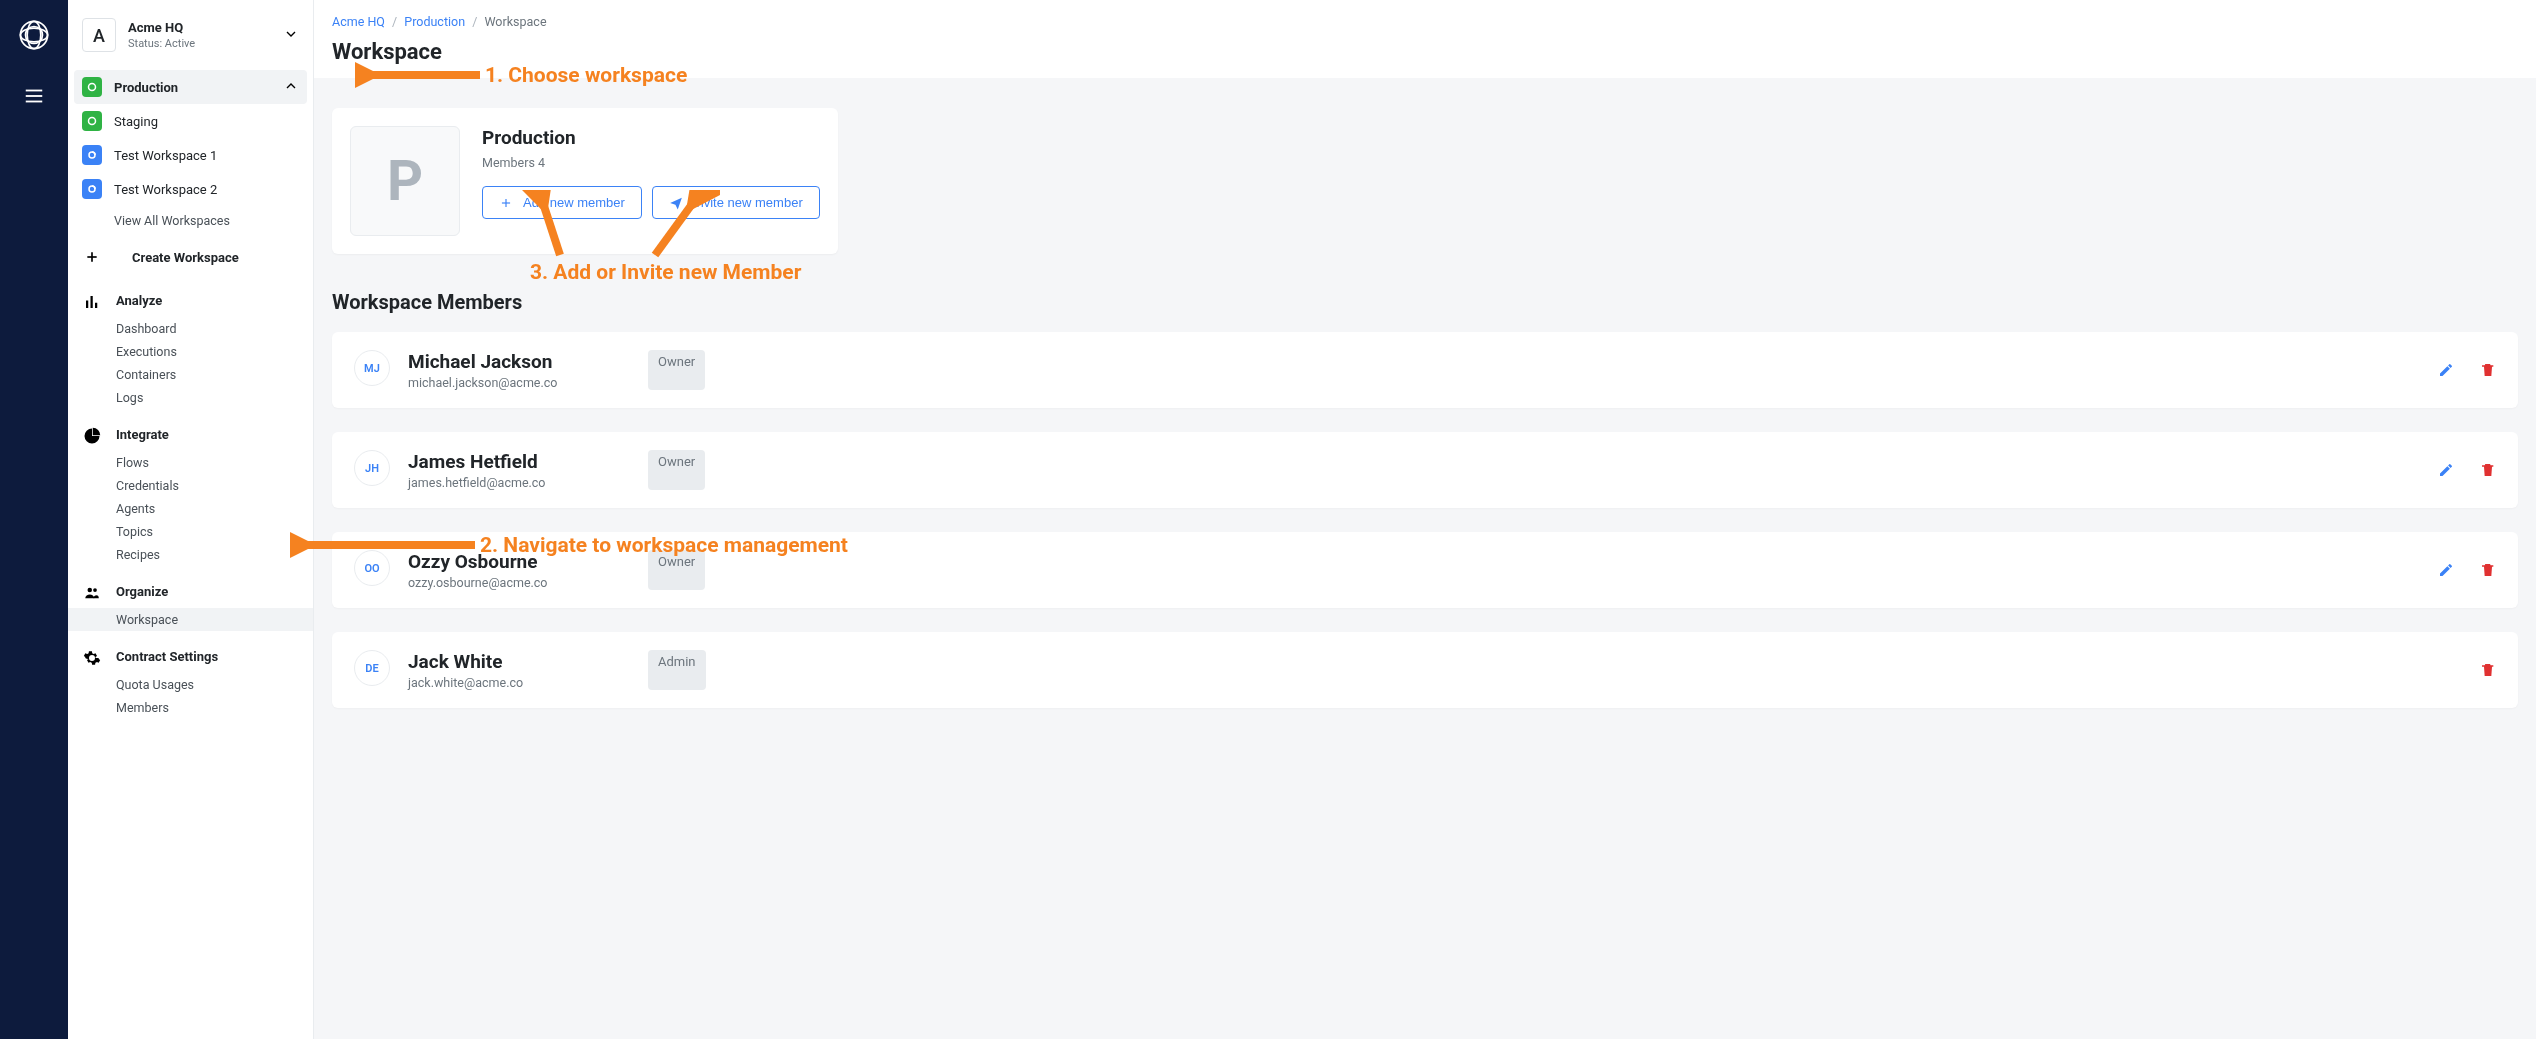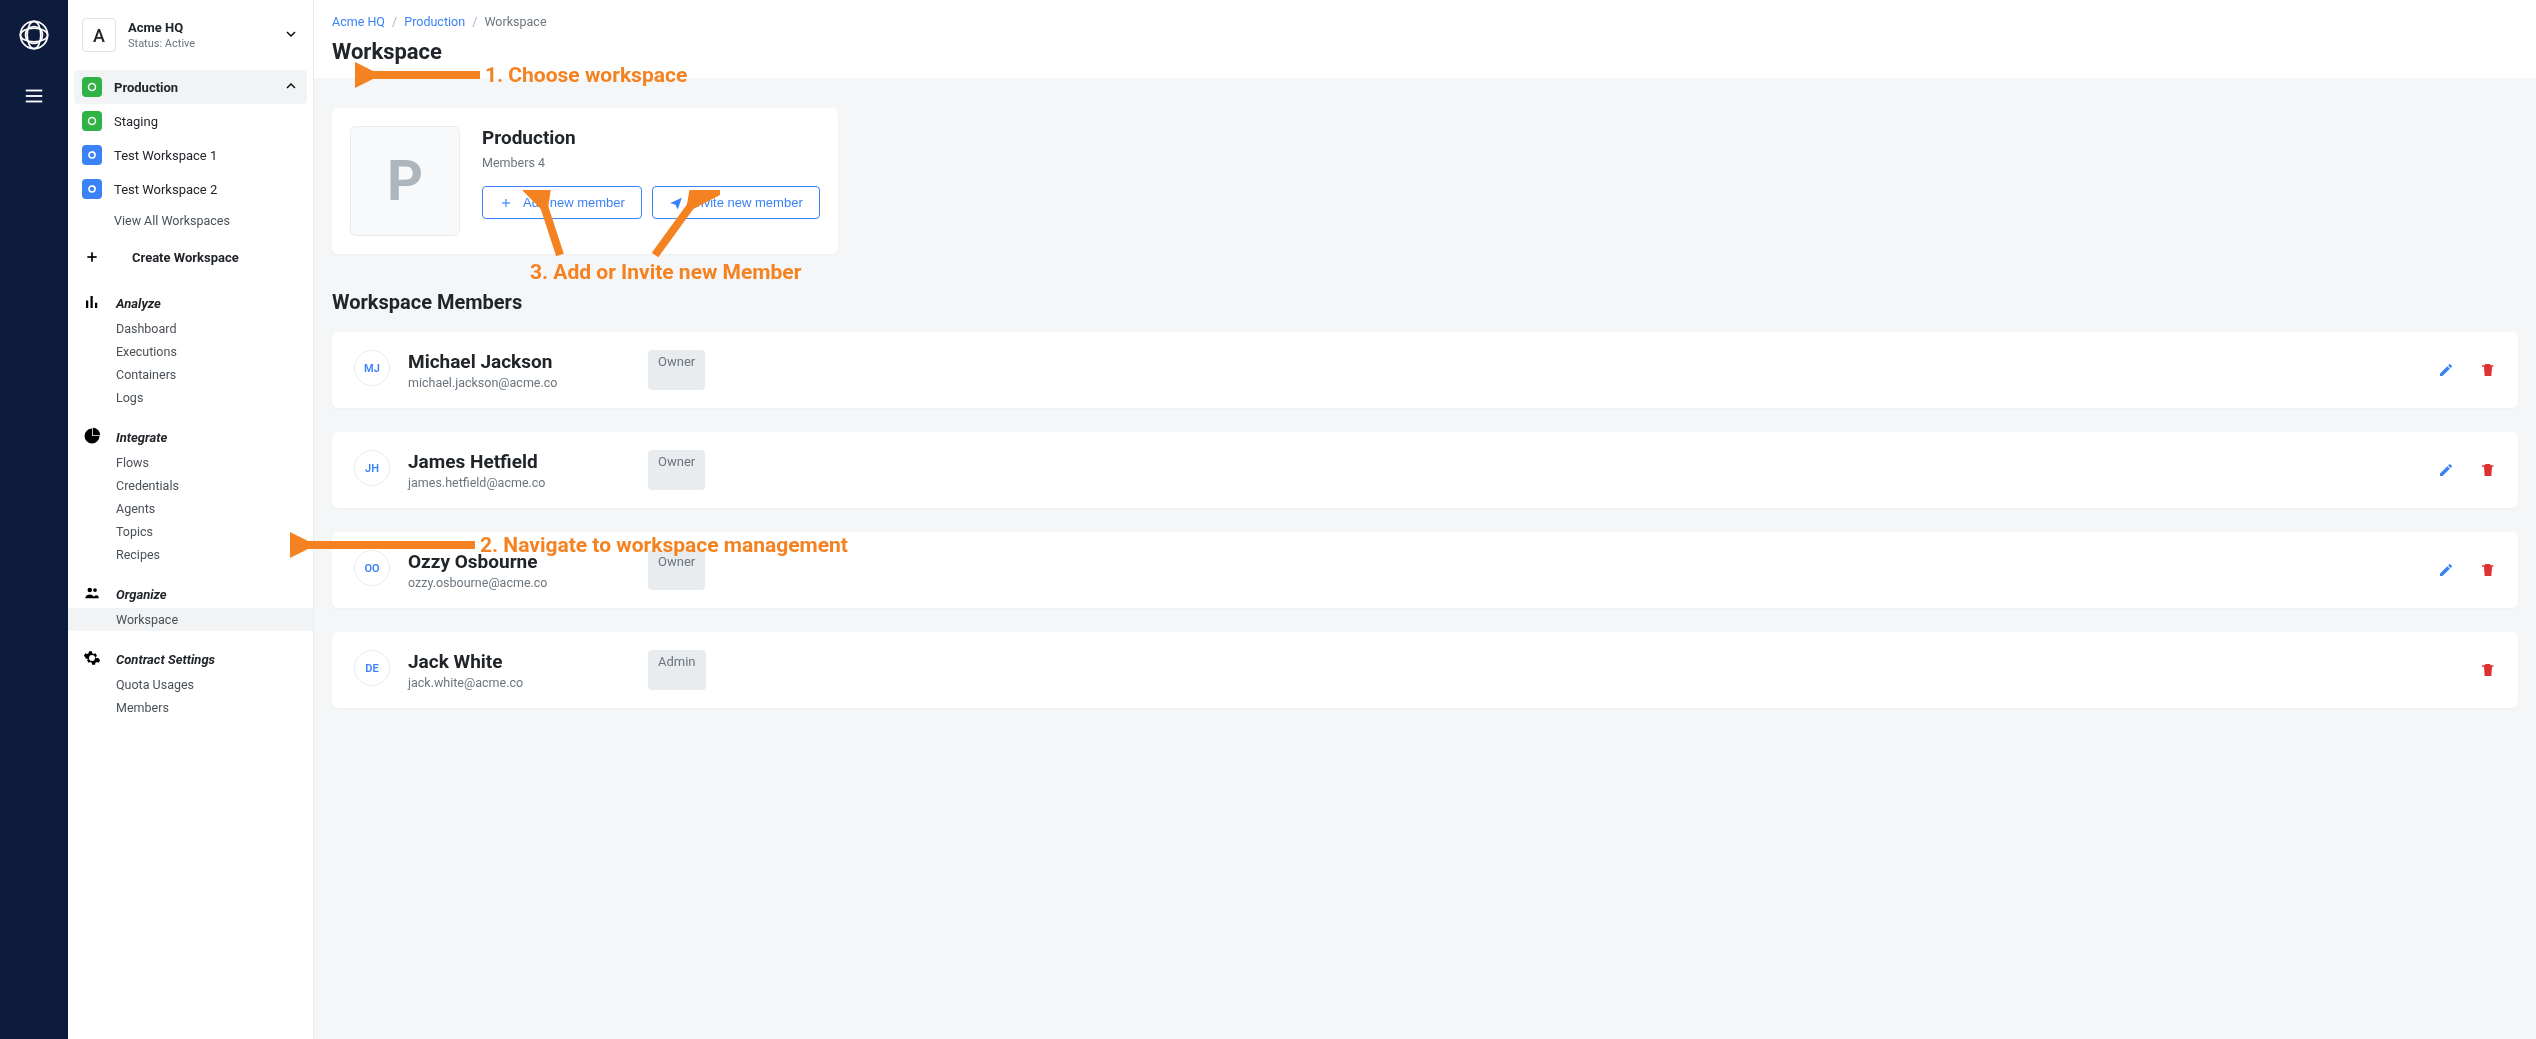--- a/index.html
+++ b/index.html
@@ -24,21 +24,21 @@
 .ws-row.active { background: #f1f3f5; border-radius: 4px; margin: 0 6px; padding: 7px 8px; }
 .ws-icon { width: 20px; height: 20px; border-radius: 4px; display: flex; align-items: center; justify-content: center; flex-shrink: 0; }
 .ws-icon.green { background: #2fb344; }
 .ws-icon.blue { background: #3b82f6; }
 .ws-icon svg { width: 12px; height: 12px; }
 .ws-label { font-size: 13px; flex: 1; }
 .ws-row.active .ws-label { font-weight: 700; }
 .view-all { padding: 7px 14px 7px 46px; font-size: 12.5px; color: #495057; cursor: pointer; }
 
 .nav-section { margin-top: 6px; }
-.nav-heading { display: flex; align-items: flex-end; gap: 14px; padding: 12px 14px 6px 14px; font-weight: 700; font-size: 13px; font-style: italic; }
+.nav-heading { display: flex; align-items: flex-start; gap: 14px; padding: 12px 14px 6px 14px; font-weight: 700; font-size: 13px; }
 .nav-heading-icon { width: 20px; display: flex; justify-content: center; }
 .nav-heading-icon svg { width: 18px; height: 18px; }
 .nav-item { padding: 4px 14px 4px 48px; font-size: 12.5px; color: #495057; cursor: pointer; }
 .nav-item.active { background: #f1f3f5; }
 
 .create-ws { display: flex; align-items: flex-end; gap: 30px; padding: 14px 14px 10px 14px; font-weight: 700; font-size: 13px; cursor: pointer; }
 .create-ws-icon { width: 20px; display: flex; justify-content: center; }
 
 
 .main { flex: 1; display: flex; flex-direction: column; overflow: auto; }

